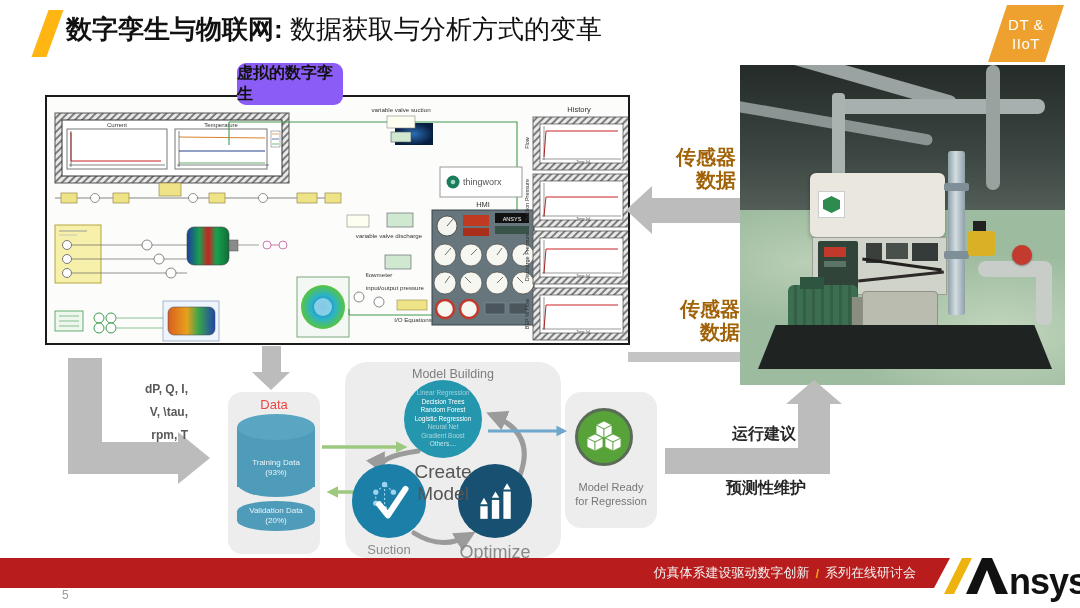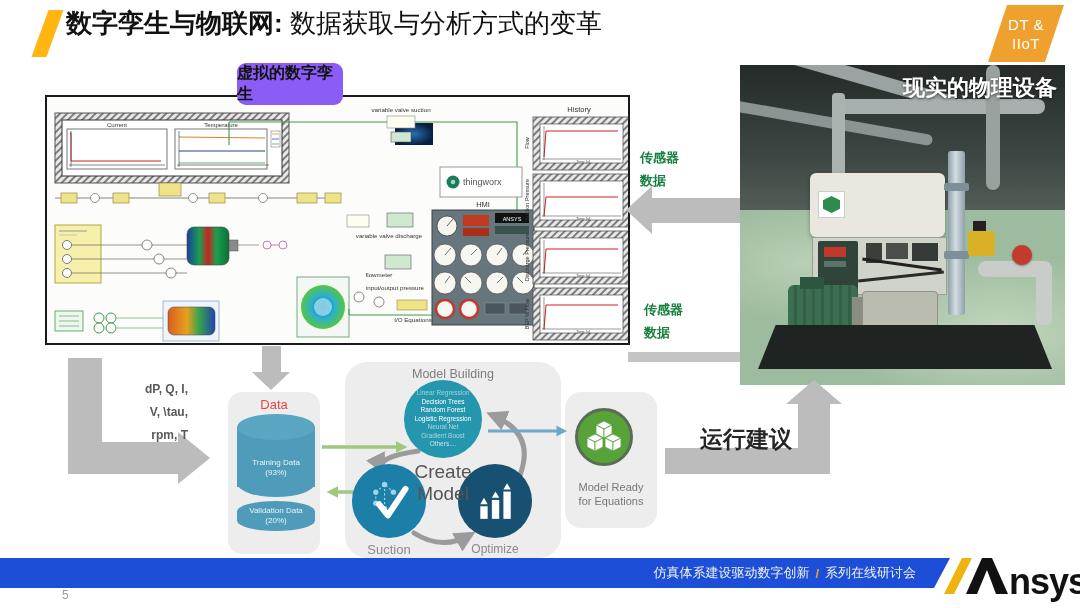--- a/index.html
+++ b/index.html
@@ -3,21 +3,21 @@
 <meta charset="utf-8">
 <style>
   html,body{margin:0;padding:0;background:#888;}
   #slide{position:relative;width:1080px;height:608px;background:#fff;overflow:hidden;
          font-family:"Liberation Sans","DejaVu Sans",sans-serif;}
   #slide *{box-sizing:border-box;}
   .abs{position:absolute;}
 
   
   .title-slash{left:40px;top:10px;width:15px;height:47px;background:#FFB512;transform:skewX(-20deg);}
-  .page-title{left:66px;top:6px;font-size:26px;color:#111;white-space:nowrap;}
+  .page-title{left:66px;top:12px;font-size:26px;color:#111;white-space:nowrap;}
   .page-title b{font-weight:900;}
   .corner-badge{left:988px;top:5px;width:76px;height:57px;background:#EFA12F;
     clip-path:polygon(19px 0,100% 0,calc(100% - 19px) 100%,0 100%);
     display:flex;flex-direction:column;align-items:center;justify-content:center;
     color:#fff;font-size:15px;line-height:19px;letter-spacing:.5px;}
 
   
   .twin-box{left:45px;top:95px;width:585px;height:250px;background:#fcfcfb;border:2px solid #1a1a1a;}
   .twin-label{left:237px;top:63px;width:106px;height:42px;background:#8b5cf6;border-radius:9px;
     display:flex;align-items:center;justify-content:center;font-weight:700;font-size:16px;color:#111;z-index:6;}
@@ -31,43 +31,43 @@
     background:radial-gradient(120px 60px at 20% 30%,#b9cfb6,transparent),
                radial-gradient(160px 80px at 80% 70%,#c2d6bd,transparent),#9dbb9f;}
   .pipe{position:absolute;background:#9aa3a1;border-radius:7px;}
   .photo-label{position:absolute;right:8px;top:8px;color:#fff;font-weight:700;font-size:22px;z-index:9;
     text-shadow:0 1px 3px rgba(0,0,0,.6);}
   .eq{position:absolute;z-index:3;}
 
   
   .bar{background:#bcbcbc;position:absolute;}
   .tri{position:absolute;width:0;height:0;}
-  .sensor-text{position:absolute;width:96px;text-align:left;font-weight:700;font-size:13px;
-    line-height:23px;color:#15803d;}
+  .sensor-text{position:absolute;width:96px;text-align:right;font-weight:700;font-size:20px;
+    line-height:23px;color:#a16207;}
   .signal-text{left:100px;top:378px;width:88px;text-align:right;font-weight:700;font-size:12px;
     line-height:23px;color:#595959;}
-  .advice-text{position:absolute;font-weight:700;font-size:23px;color:#262626;white-space:nowrap;}
+  .advice-text{position:absolute;font-weight:700;font-size:16px;color:#262626;white-space:nowrap;margin-left:32px;}
 
   
   .panel{position:absolute;background:#ededed;border-radius:18px;z-index:1;}
   .flow-svg{left:320px;top:355px;z-index:2;}
   .circle{position:absolute;border-radius:50%;z-index:3;display:flex;align-items:center;justify-content:center;}
   .c-build{left:404px;top:380px;width:78px;height:78px;background:#2496AD;flex-direction:column;}
   .c-build div{font-size:6.5px;line-height:8.5px;color:#fff;text-align:center;white-space:nowrap;}
   .c-validate{left:352px;top:464px;width:74px;height:74px;background:#1B7FA8;}
   .c-optimize{left:458px;top:464px;width:74px;height:74px;background:#175070;}
   .c-ready{left:575px;top:408px;width:58px;height:58px;background:#58A23A;border:3px solid #5a6b57;}
   .ml-label{position:absolute;z-index:4;text-align:center;color:#8a8a8a;}
 
   
   .cyl{position:absolute;background:#4E9CBA;z-index:2;}
   .cyl-text{position:absolute;z-index:3;width:78px;text-align:center;color:#eaf4f8;font-size:8px;line-height:10px;}
 
   
-  .footer-bar{left:0;top:558px;width:950px;height:30px;background:#1d4ed8;z-index:5;
+  .footer-bar{left:0;top:558px;width:950px;height:30px;background:#b91c1c;z-index:5;
     clip-path:polygon(0 0,100% 0,934px 100%,0 100%);
     display:flex;align-items:center;justify-content:flex-end;padding-right:34px;
     color:#f2f2f2;font-size:13px;}
   .footer-bar .slash{color:#F2A31B;font-weight:700;margin:0 6px;}
   .page-num{left:62px;top:588px;font-size:12px;color:#9a9a9a;}
   .copyright{left:0;top:591px;width:100%;text-align:center;font-size:10.5px;color:#b5b5b5;}
   .ansys-logo{left:932px;top:550px;z-index:6;}
 </style>
 </head>
 <body>
@@ -344,21 +344,20 @@
     <div class="eq" style="left:233px;top:156px;width:13px;height:12px;background:#222;"></div>
     <div class="eq" style="left:228px;top:166px;width:27px;height:25px;background:#d9b125;border-radius:3px;"></div>
     <div class="eq" style="left:238px;top:196px;width:74px;height:16px;background:#c9cdc9;border-radius:8px;"></div>
     <div class="eq" style="left:296px;top:198px;width:16px;height:62px;background:#c9cdc9;border-radius:6px;"></div>
     <div class="eq" style="left:272px;top:180px;width:20px;height:20px;background:#c23b2e;border-radius:50%;box-shadow:0 1px 2px rgba(0,0,0,.4);"></div>
     <div class="eq" style="left:48px;top:220px;width:70px;height:46px;background:repeating-linear-gradient(90deg,#3c6e51 0 6px,#346047 6px 9px);border-radius:6px;"></div>
     <div class="eq" style="left:60px;top:212px;width:24px;height:12px;background:#2e5540;"></div>
     <div class="eq" style="left:112px;top:232px;width:10px;height:30px;background:#8a8d80;"></div>
     <div class="eq" style="left:122px;top:226px;width:76px;height:42px;background:#b9bcae;border:1px solid #8e9186;border-radius:4px;"></div>
     <div class="eq" style="left:18px;top:260px;width:294px;height:44px;background:#1f2321;clip-path:polygon(6% 0,94% 0,100% 100%,0 100%);"></div>
-    <div class="photo-label">现实的物理设备</div>
   </div>
 
   <div class="sensor-text" style="left:640px;top:146px;">
     <div>传感器</div>
     <div>数据</div>
   </div>
   <div class="bar" style="left:652px;top:198px;width:88px;height:25px;"></div>
   <div class="tri" style="left:626px;top:186px;border-top:24px solid transparent;border-bottom:24px solid transparent;border-right:26px solid #bcbcbc;"></div>
 
   <div class="sensor-text" style="left:644px;top:298px;">
@@ -471,30 +470,31 @@
             <polygon points="-8,-2 0,2 0,11 -8,7"></polygon>
             <polygon points="0,2 8,-2 8,7 0,11"></polygon>
           </g>
       </g>
     </svg>
   </div>
 
   <div class="ml-label" style="left:385px;top:367px;width:136px;font-size:12.5px;color:#7d7d7d;">Model Building</div>
   <div class="ml-label" style="left:393px;top:461px;width:100px;font-size:19px;color:#555;">Create Model</div>
   <div class="ml-label" style="left:352px;top:542px;width:74px;font-size:13px;">Suction</div>
-  <div class="ml-label" style="left:458px;top:542px;width:74px;font-size:12px;">Optimize</div>
+  <div class="ml-label" style="left:458px;top:542px;width:74px;font-size:18px;">Optimize</div>
   <div class="ml-label" style="left:557px;top:480px;width:108px;font-size:11px;line-height:14px;color:#777;">
     <div>Model Ready</div>
-    <div>for Equations</div>
+    <div>for Regression</div>
   </div>
 
   <div class="bar" style="left:665px;top:448px;width:165px;height:26px;"></div>
   <div class="bar" style="left:798px;top:400px;width:32px;height:60px;"></div>
   <div class="tri" style="left:786px;top:380px;border-left:28px solid transparent;border-right:28px solid transparent;border-bottom:24px solid #bcbcbc;"></div>
   <div class="advice-text" style="left:700px;top:424px;">运行建议</div>
+  <div class="advice-text" style="left:694px;top:478px;">预测性维护</div>
 
   <div class="abs footer-bar">
     <span>仿真体系建设驱动数字创新</span>
     <span class="slash">/</span>
     <span>系列在线研讨会</span>
   </div>
   <svg class="abs ansys-logo" width="150" height="52" viewBox="0 0 150 52">
     <polygon points="12,44 30,8 40,8 22,44" fill="#EFB310"></polygon>
     <path d="M34,44 L50,8 L60,8 L76,44 L64,44 L55,20 L45,44 Z" fill="#111"></path>
     <text x="77" y="44" font-size="36" font-weight="700" fill="#111" letter-spacing="-1" font-family="Liberation Sans, DejaVu Sans, sans-serif">nsys</text>

